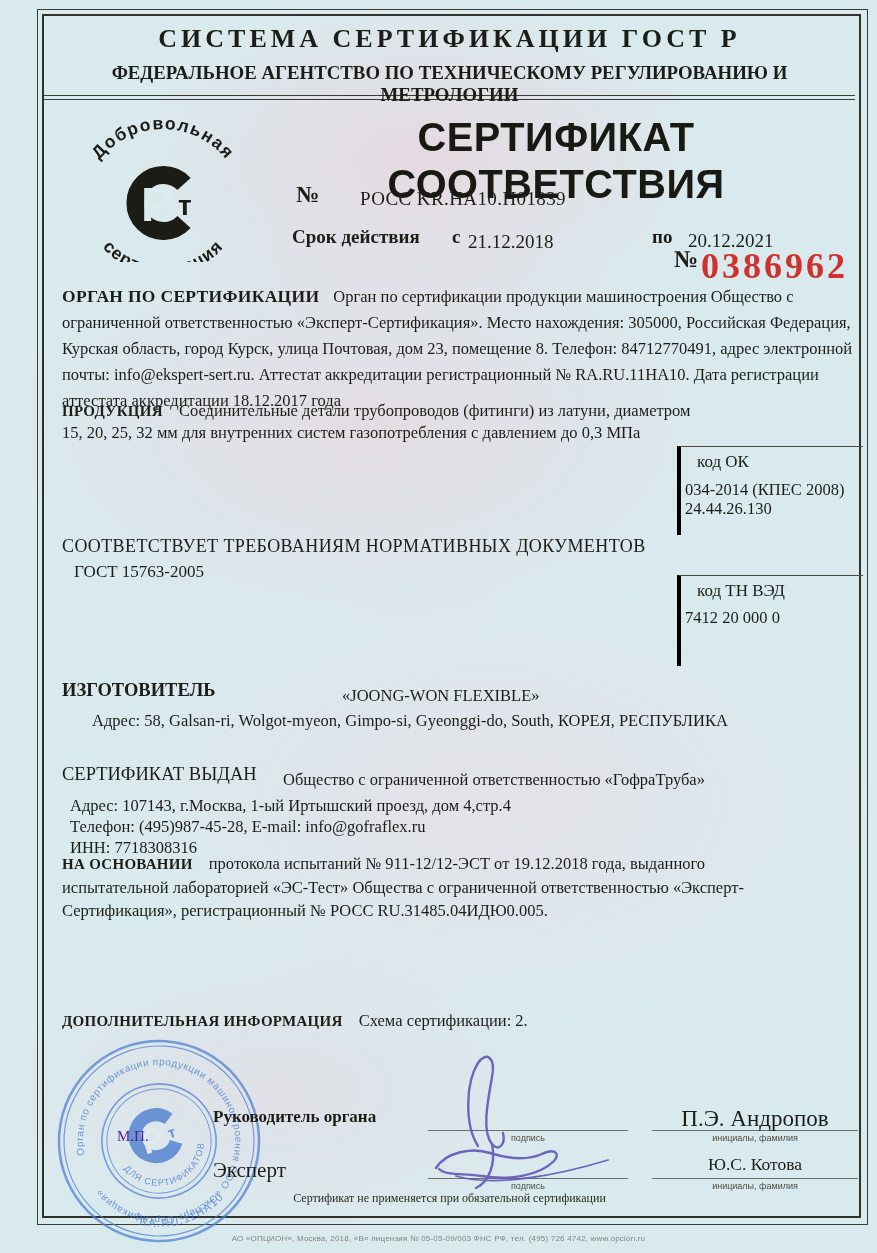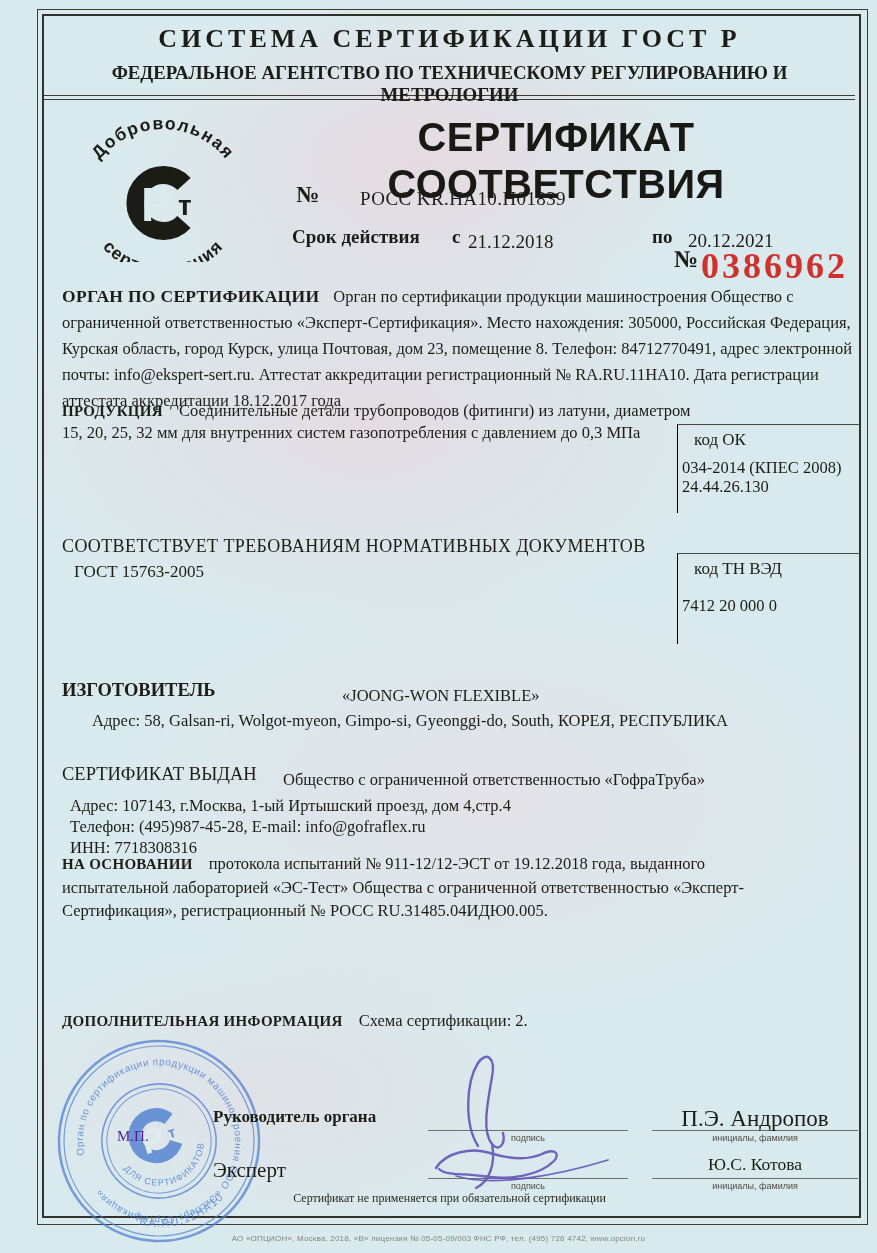--- a/index.html
+++ b/index.html
@@ -30,27 +30,27 @@
   .date-to{left:688px;top:230px;font-size:19px;}
   .blank-no{left:674px;top:246px;font-weight:bold;font-size:24px;}
   .blank-num{left:701px;top:245px;font-family:Liberation Serif, serif;font-weight:bold;
              font-size:36px;letter-spacing:3px;color:#cf322c;}
   .para{font-size:16.5px;line-height:26px;}
   .label{font-weight:bold;font-size:17.5px;letter-spacing:.3px;padding-right:14px;}
   .label-lg{font-weight:bold;font-size:15px;letter-spacing:.3px;padding-right:16px;}
   .organ{left:62px;top:283px;width:795px;}
   .product{left:62px;top:400px;width:630px;line-height:21px;}
   .product .serial{margin-top:0px;font-size:16.5px;}
-  .codebox{border-left:1px solid #000000;border-top:1px solid #4a4a40;}
+  .codebox{border-left:4px solid #000000;border-top:1px solid #4a4a40;margin-top:22px;}
   .box-ok{left:677px;top:424px;width:182px;height:88px;}
   .box-tn{left:677px;top:553px;width:182px;height:90px;}
   .codebox .cb-label{position:absolute;left:16px;top:5px;font-size:17px;}
   .codebox .cb-v1{position:absolute;left:4px;top:33px;font-size:16.5px;}
   .codebox .cb-v2{position:absolute;left:4px;top:52px;font-size:16.5px;}
-  .box-tn .cb-v1{top:42px;}
+  .box-tn .cb-v1{top:32px;}
   .conf-label{left:62px;top:536px;font-weight:normal;font-size:18px;letter-spacing:.4px;}
   .conf-text{left:74px;top:562px;font-size:17px;}
   .manu-label{left:62px;top:680px;font-weight:bold;font-size:18.5px;}
   .manu-name{left:342px;top:686px;font-size:16.5px;}
   .manu-addr{left:70px;top:711px;font-size:16.5px;margin-left:22px;}
   .iss-label{left:62px;top:764px;font-weight:normal;font-size:18.5px;}
   .iss-name{left:283px;top:770px;font-size:16.5px;}
   .iss-addr{left:70px;top:796px;font-size:16.5px;}
   .iss-phone{left:70px;top:817px;font-size:16.5px;}
   .iss-inn{left:70px;top:838px;font-size:16.5px;}

